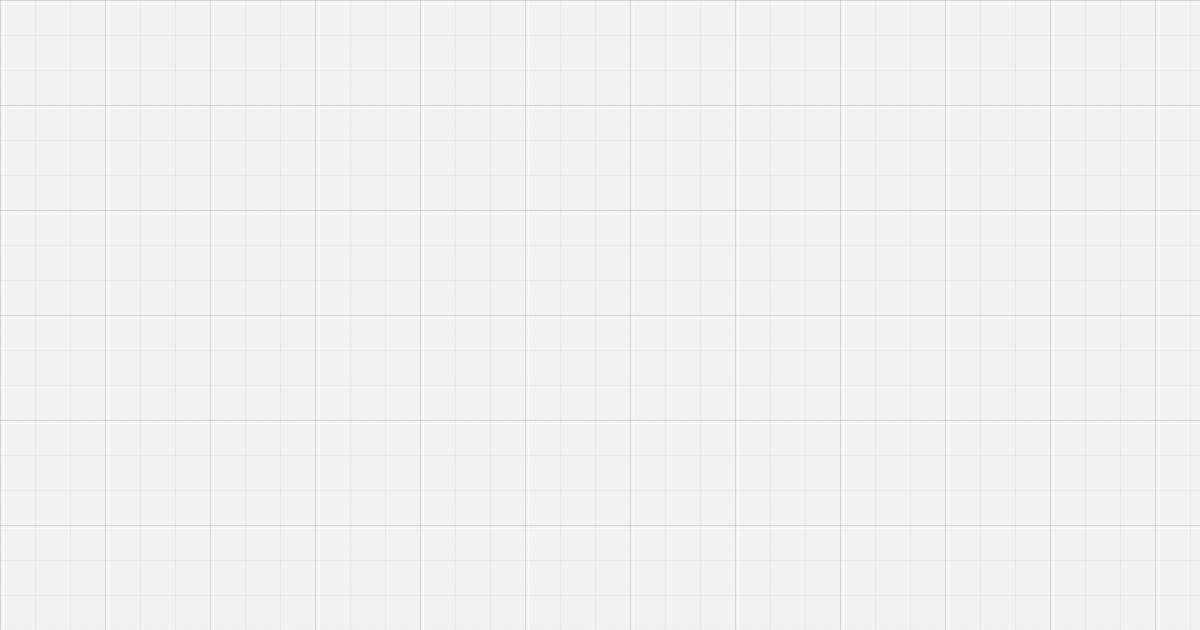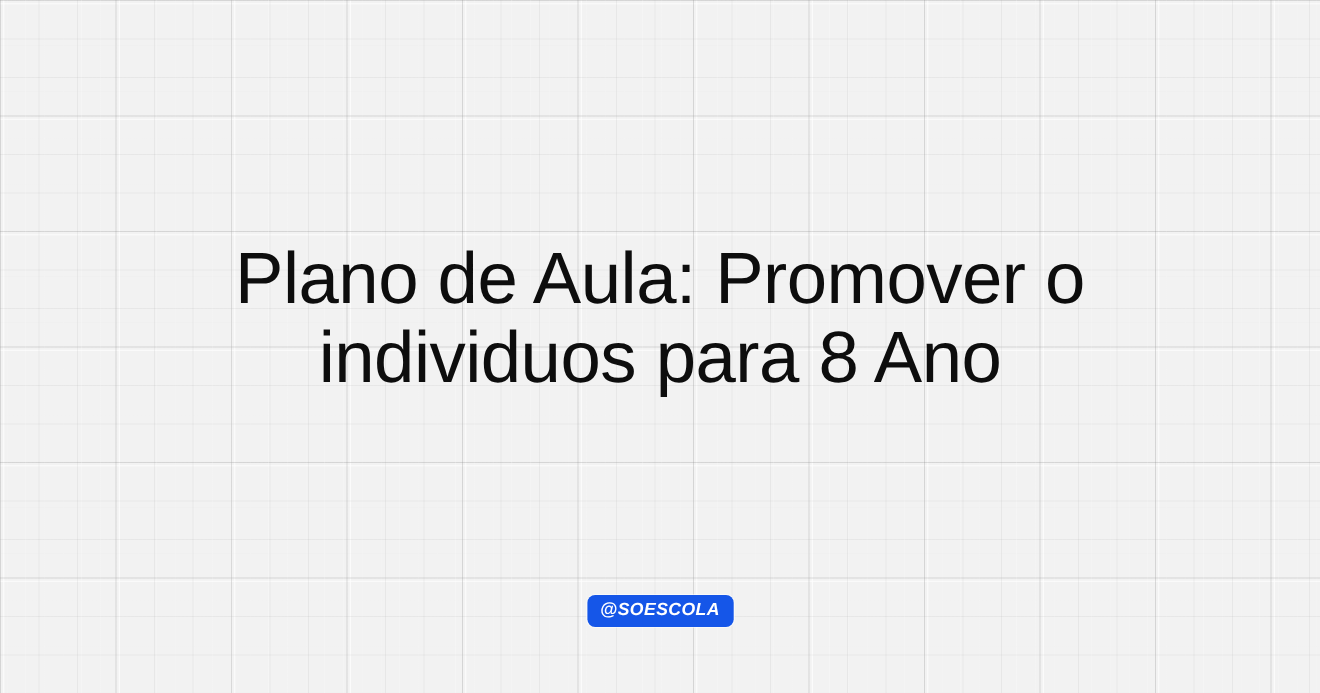--- a/index.html
+++ b/index.html
@@ -117,21 +117,15 @@
     box-shadow: 0 0 0 1px rgba(255,255,255,0.55);
   }
 </style>
 </head>
 <body>
 
 <div id="card" style="background-color: rgb(242, 242, 242);">
 
   <div id="grain"></div>
 
-  <div id="title-block">
-    <h1 id="page-title" style="color: rgb(13, 13, 13);">Plano de Aula: Promover o individuos para 8 Ano</h1>
-  </div>
 
-  <div id="badge-wrap">
-    <span id="brand-badge" style="background-color: rgb(21, 86, 232); color: rgb(255, 255, 255);">@SOESCOLA</span>
-  </div>
 
 </div>
 
 </body></html>

